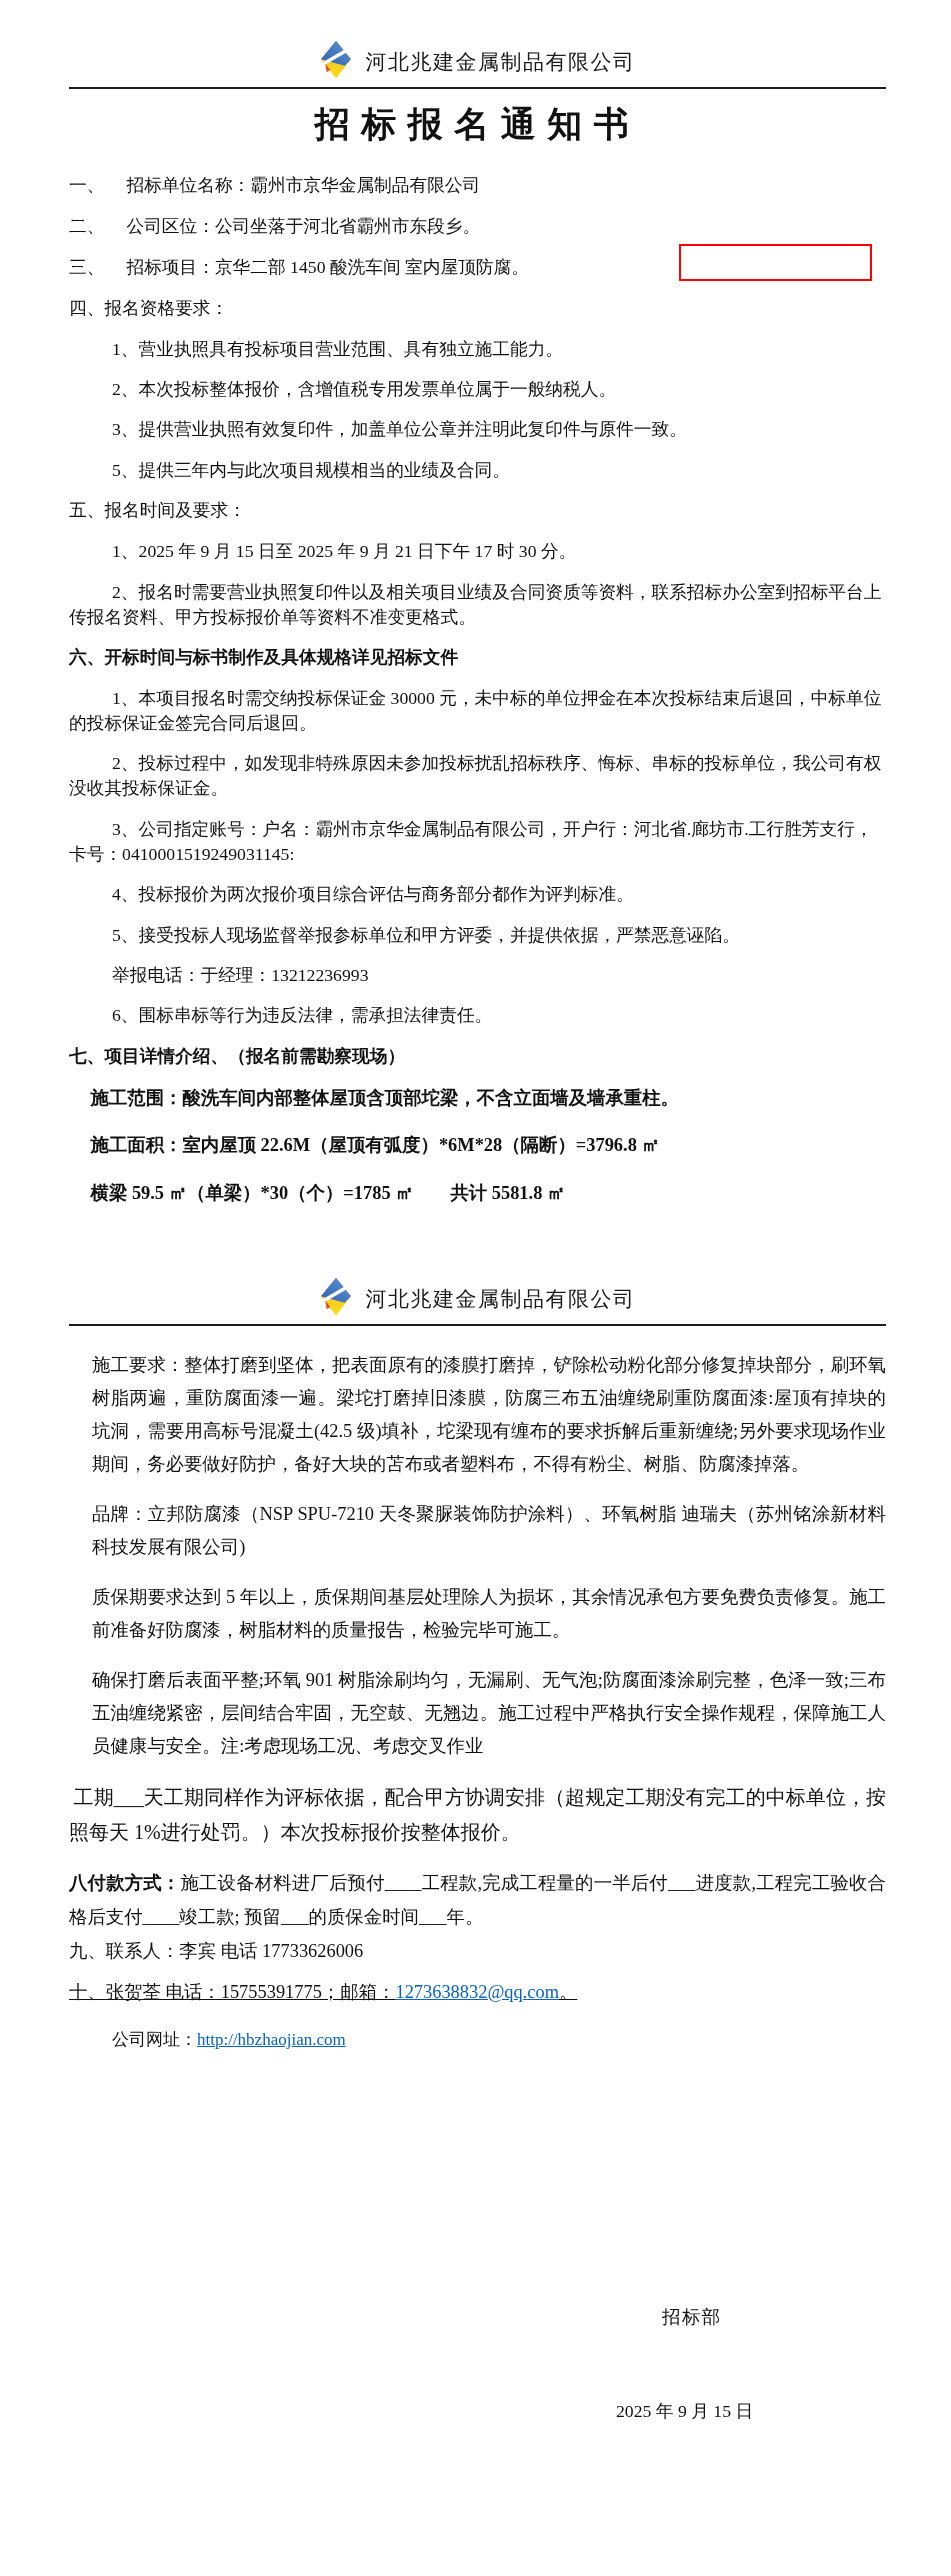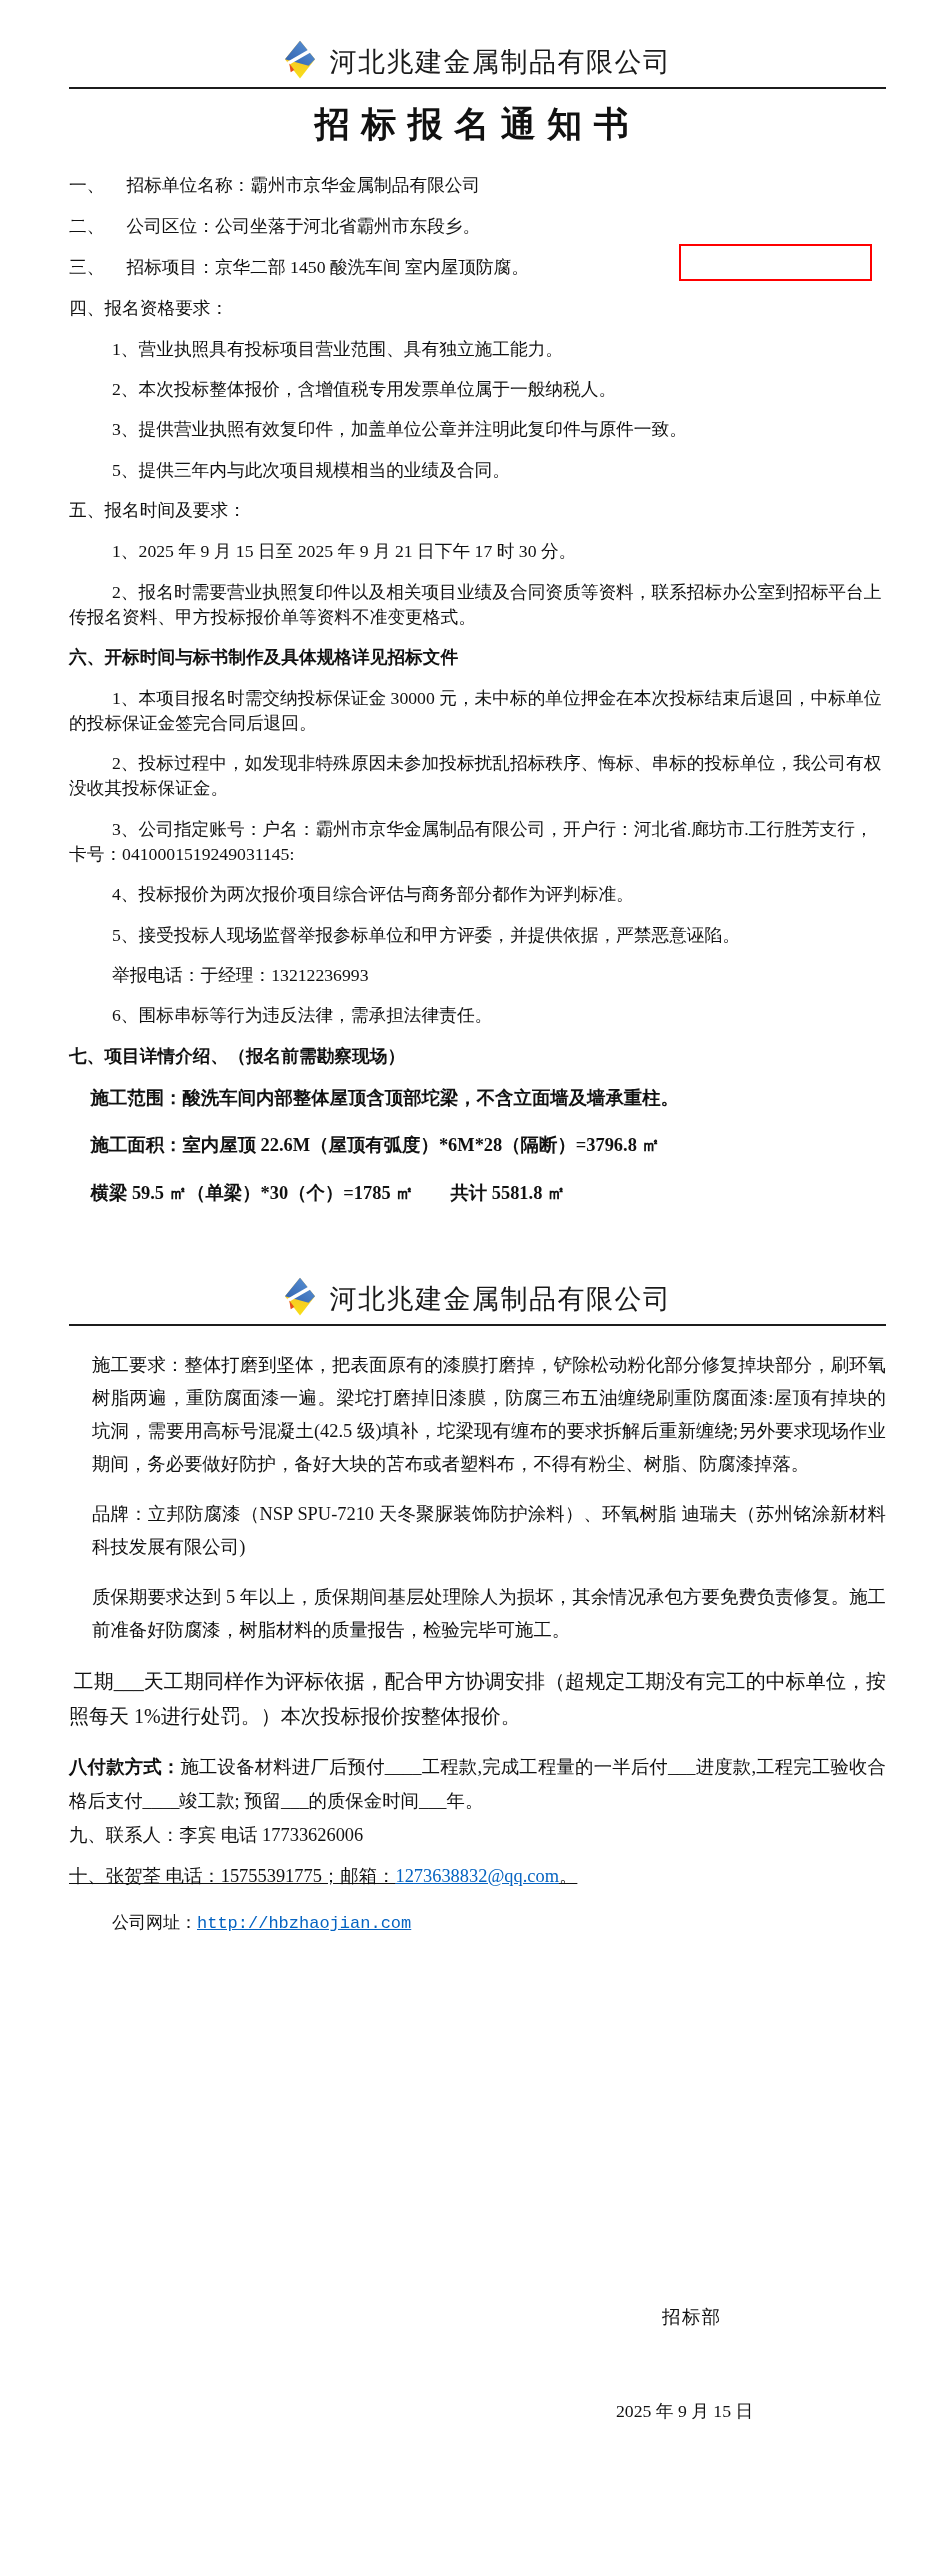--- a/index.html
+++ b/index.html
@@ -7,21 +7,21 @@
     width:952px;height:2576px;position:relative;overflow:hidden;
     font-family:"Liberation Serif","DejaVu Serif",serif;
     color:#111;
   }
   .page{position:relative;width:952px;height:2576px;padding:0;box-sizing:border-box;}
   .content{padding:0 66px 0 69px;}
   
   .co-header{display:flex;justify-content:center;align-items:center;gap:14px;}
   .co-header.first{padding-top:40px;}
   .co-header.second{padding-top:26px;}
-  .co-name{font-size:27px;letter-spacing:1.5px;color:#1a1a1a;white-space:nowrap;}
+  .co-name{font-size:21px;letter-spacing:1.5px;color:#1a1a1a;white-space:nowrap;}
   .rule{height:2.3px;background:#1c1c1c;margin-top:3.1px;}
   
   .doc-title{
     text-align:center;font-size:35px;font-weight:bold;letter-spacing:11.5px;
     margin:12.3px 0 26px 0;line-height:45px;white-space:nowrap;
   }
   
   p{margin:0;}
   .item{font-size:17.7px;line-height:25px;margin-bottom:16px;}
   .head{font-size:17.7px;line-height:25px;margin-bottom:16px;}
@@ -30,21 +30,21 @@
   .spec{font-size:18.4px;font-weight:bold;line-height:26px;margin-bottom:21.5px;text-indent:21.5px;}
   .block{
     font-size:18.4px;font-weight:normal;line-height:33px;margin-bottom:17px;
     padding-left:23px;text-align:justify;
   }
   .duration{font-size:20px;line-height:35px;margin-bottom:15.4px;text-indent:4.6px;text-align:justify;}
   .payment{font-size:18.4px;line-height:34px;margin-bottom:4.6px;text-align:justify;}
   .payment .label{font-weight:bold;}
   .contact{font-size:18.4px;line-height:26px;margin-bottom:14.6px;}
   .contact.last{margin-bottom:23px;text-decoration:underline;}
-  .website{font-size:17px;line-height:24.6px;text-indent:43px;font-family:Liberation Mono, monospace;}
+  .website{font-size:17px;line-height:24.6px;text-indent:43px;}
   a{color:#0563C1;text-decoration:underline;}
   
   .red-box{
     position:absolute;left:679px;top:244px;width:193px;height:37px;
     border:2.3px solid #FF0000;box-sizing:border-box;background:transparent;
   }
   
   .footer-dept{position:absolute;left:662px;top:2304px;font-size:18.4px;letter-spacing:1.5px;}
   .footer-date{position:absolute;left:616px;top:2399px;font-size:17.7px;}
   .logo{flex:0 0 auto;}
@@ -129,20 +129,21 @@
             <polygon points="7,33 14,42 9,45" fill="#E94E1B"></polygon>
           </svg>
         </span>
         <span class="co-name">河北兆建金属制品有限公司</span>
       </div>
       <div class="rule" style="margin-bottom:23px;"></div>
 
       <p class="block">施工要求：整体打磨到坚体，把表面原有的漆膜打磨掉，铲除松动粉化部分修复掉块部分，刷环氧树脂两遍，重防腐面漆一遍。梁坨打磨掉旧漆膜，防腐三布五油缠绕刷重防腐面漆:屋顶有掉块的坑洞，需要用高标号混凝土(42.5 级)填补，坨梁现有缠布的要求拆解后重新缠绕;另外要求现场作业期间，务必要做好防护，备好大块的苫布或者塑料布，不得有粉尘、树脂、防腐漆掉落。</p>
       <p class="block">品牌：立邦防腐漆（NSP SPU-7210 天冬聚脲装饰防护涂料）、环氧树脂 迪瑞夫（苏州铭涂新材料科技发展有限公司)</p>
       <p class="block">质保期要求达到 5 年以上，质保期间基层处理除人为损坏，其余情况承包方要免费负责修复。施工前准备好防腐漆，树脂材料的质量报告，检验完毕可施工。</p>
+      <p class="block">确保打磨后表面平整;环氧 901 树脂涂刷均匀，无漏刷、无气泡;防腐面漆涂刷完整，色泽一致;三布五油缠绕紧密，层间结合牢固，无空鼓、无翘边。施工过程中严格执行安全操作规程，保障施工人员健康与安全。注:考虑现场工况、考虑交叉作业</p>
       <p class="duration">工期___天工期同样作为评标依据，配合甲方协调安排（超规定工期没有完工的中标单位，按照每天 1%进行处罚。）本次投标报价按整体报价。</p>
       <p class="payment"><span class="label">八付款方式：</span><span>施工设备材料进厂后预付____工程款,完成工程量的一半后付___进度款,工程完工验收合格后支付____竣工款; 预留___的质保金时间___年。</span></p>
       <p class="contact">九、联系人：李宾 电话 17733626006</p>
       <p class="contact last"><span>十、张贺荃 电话：15755391775；邮箱：</span><a href="#">1273638832@qq.com</a><span>。</span></p>
       <p class="website"><span>公司网址：</span><a href="#">http://hbzhaojian.com</a></p>
     </div>
   </div>
 
   <div class="red-box"></div>
 

